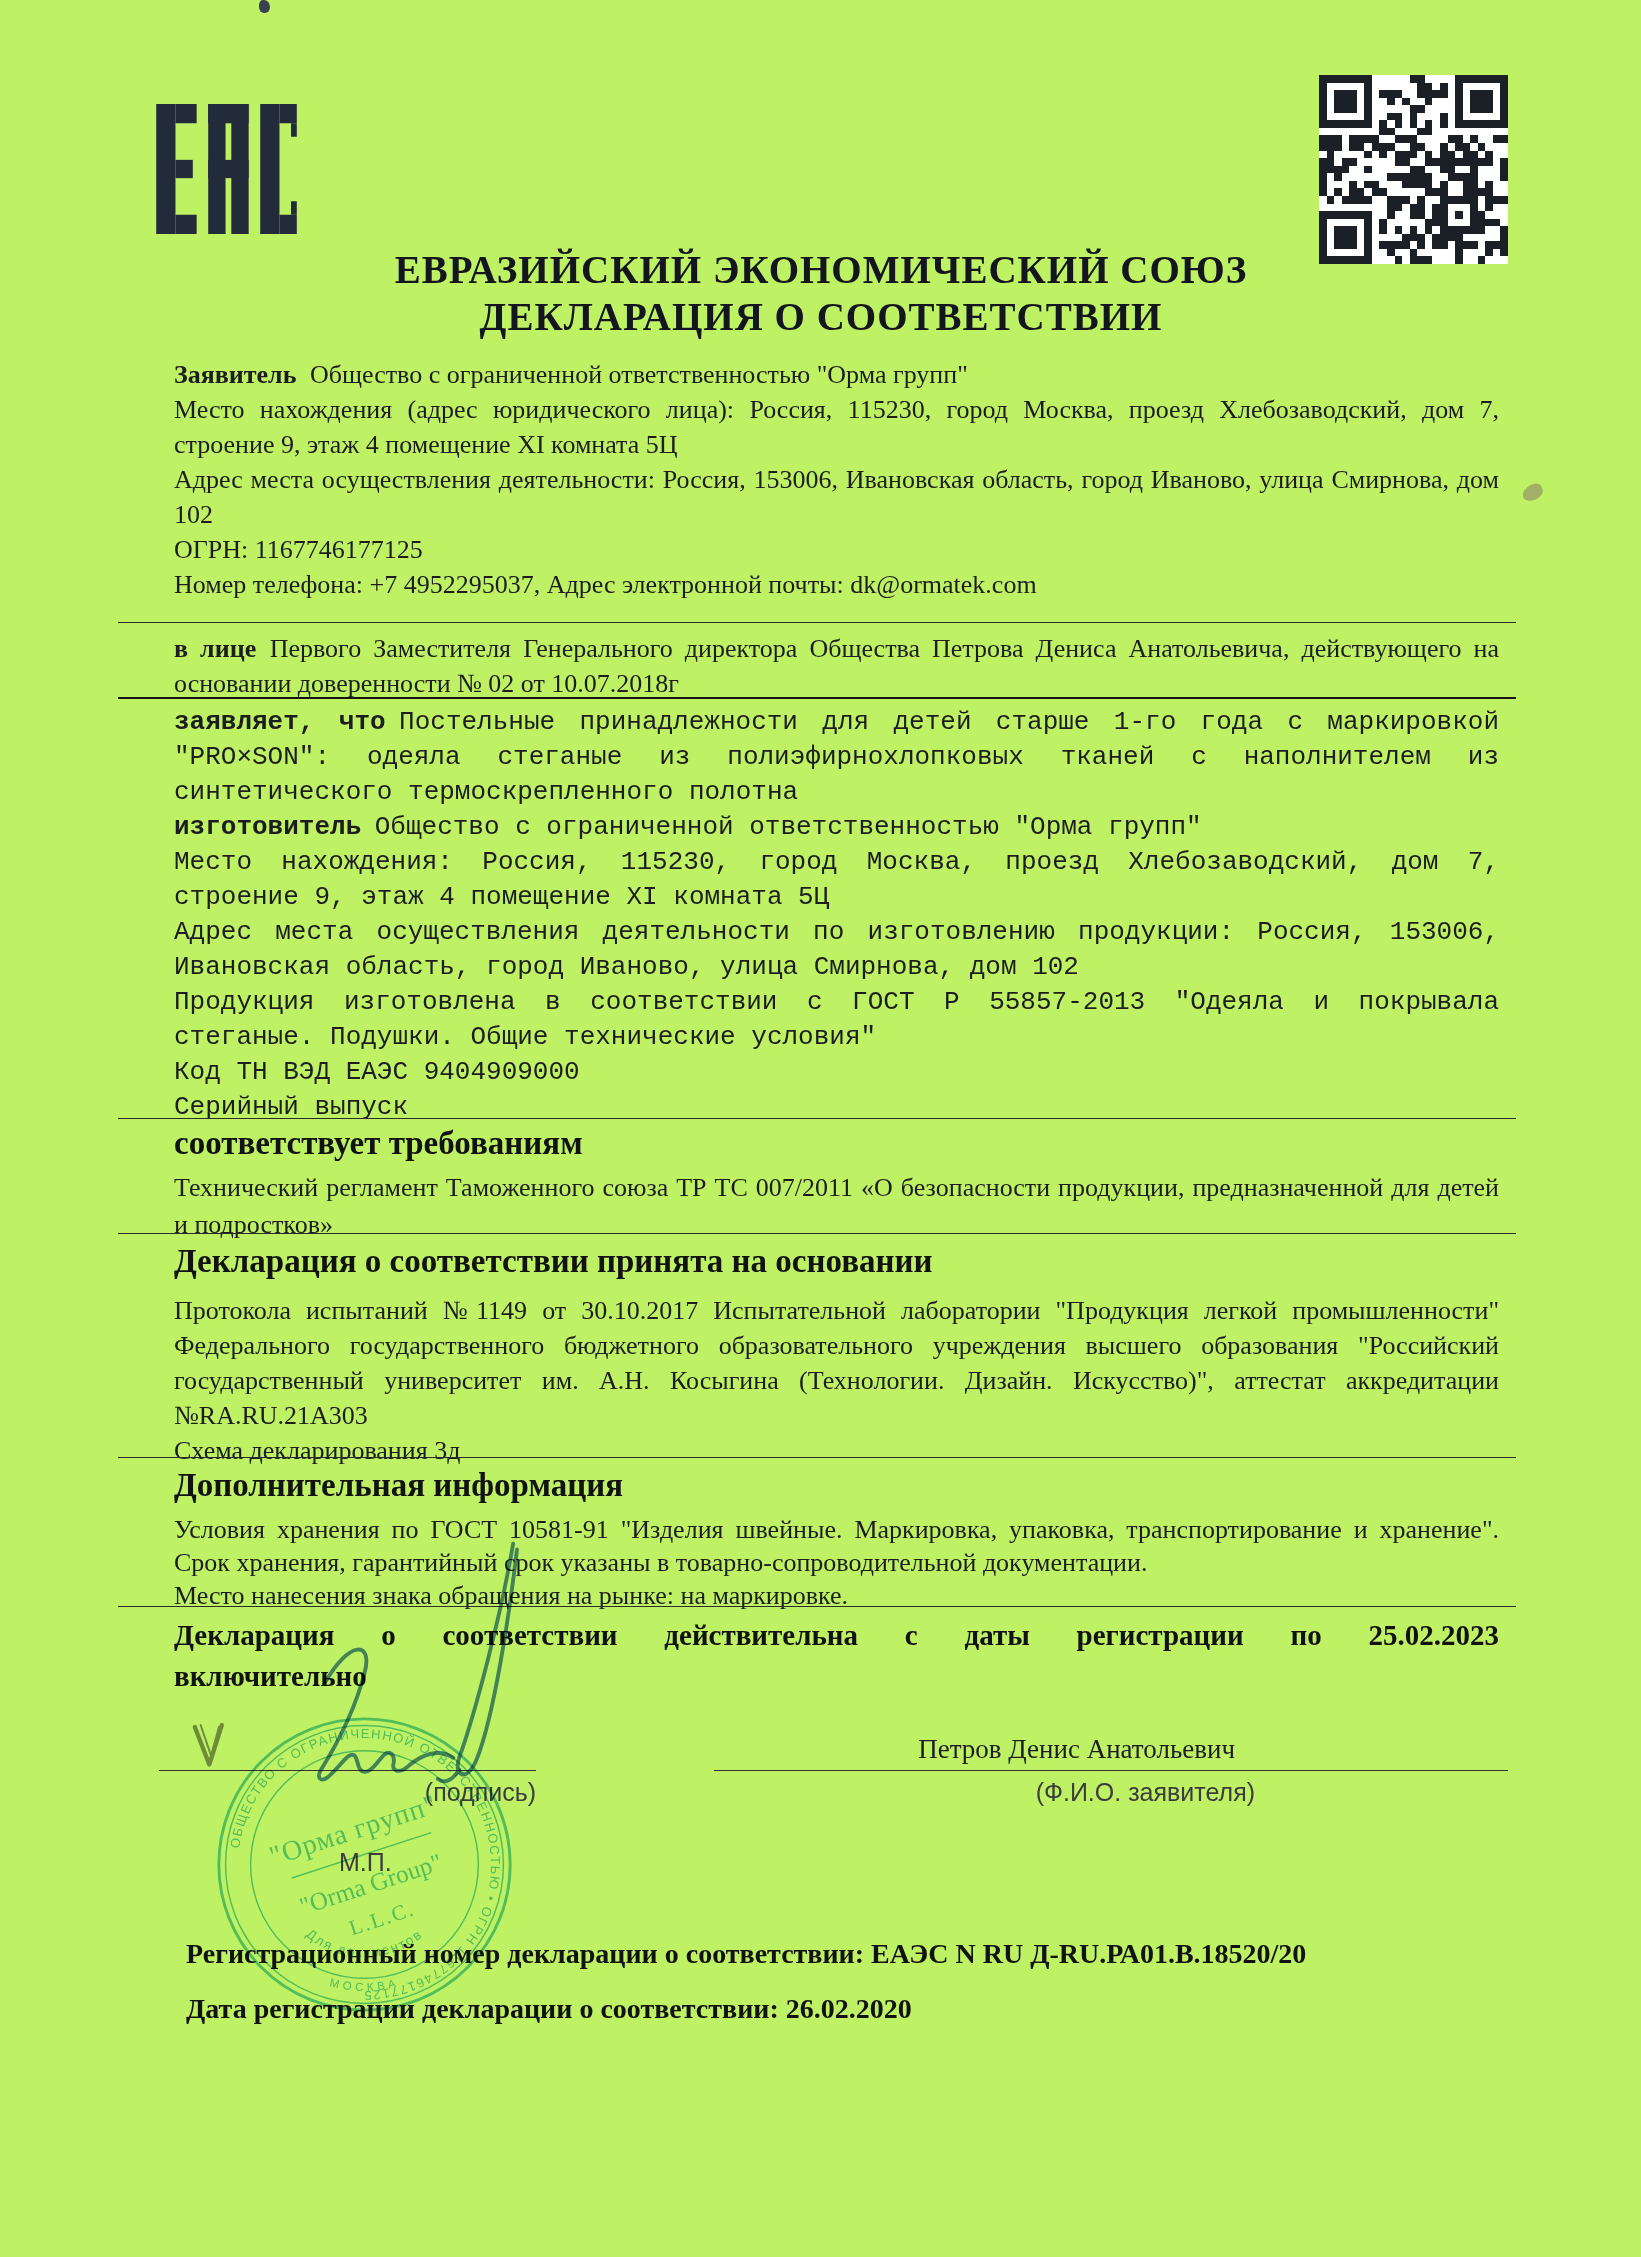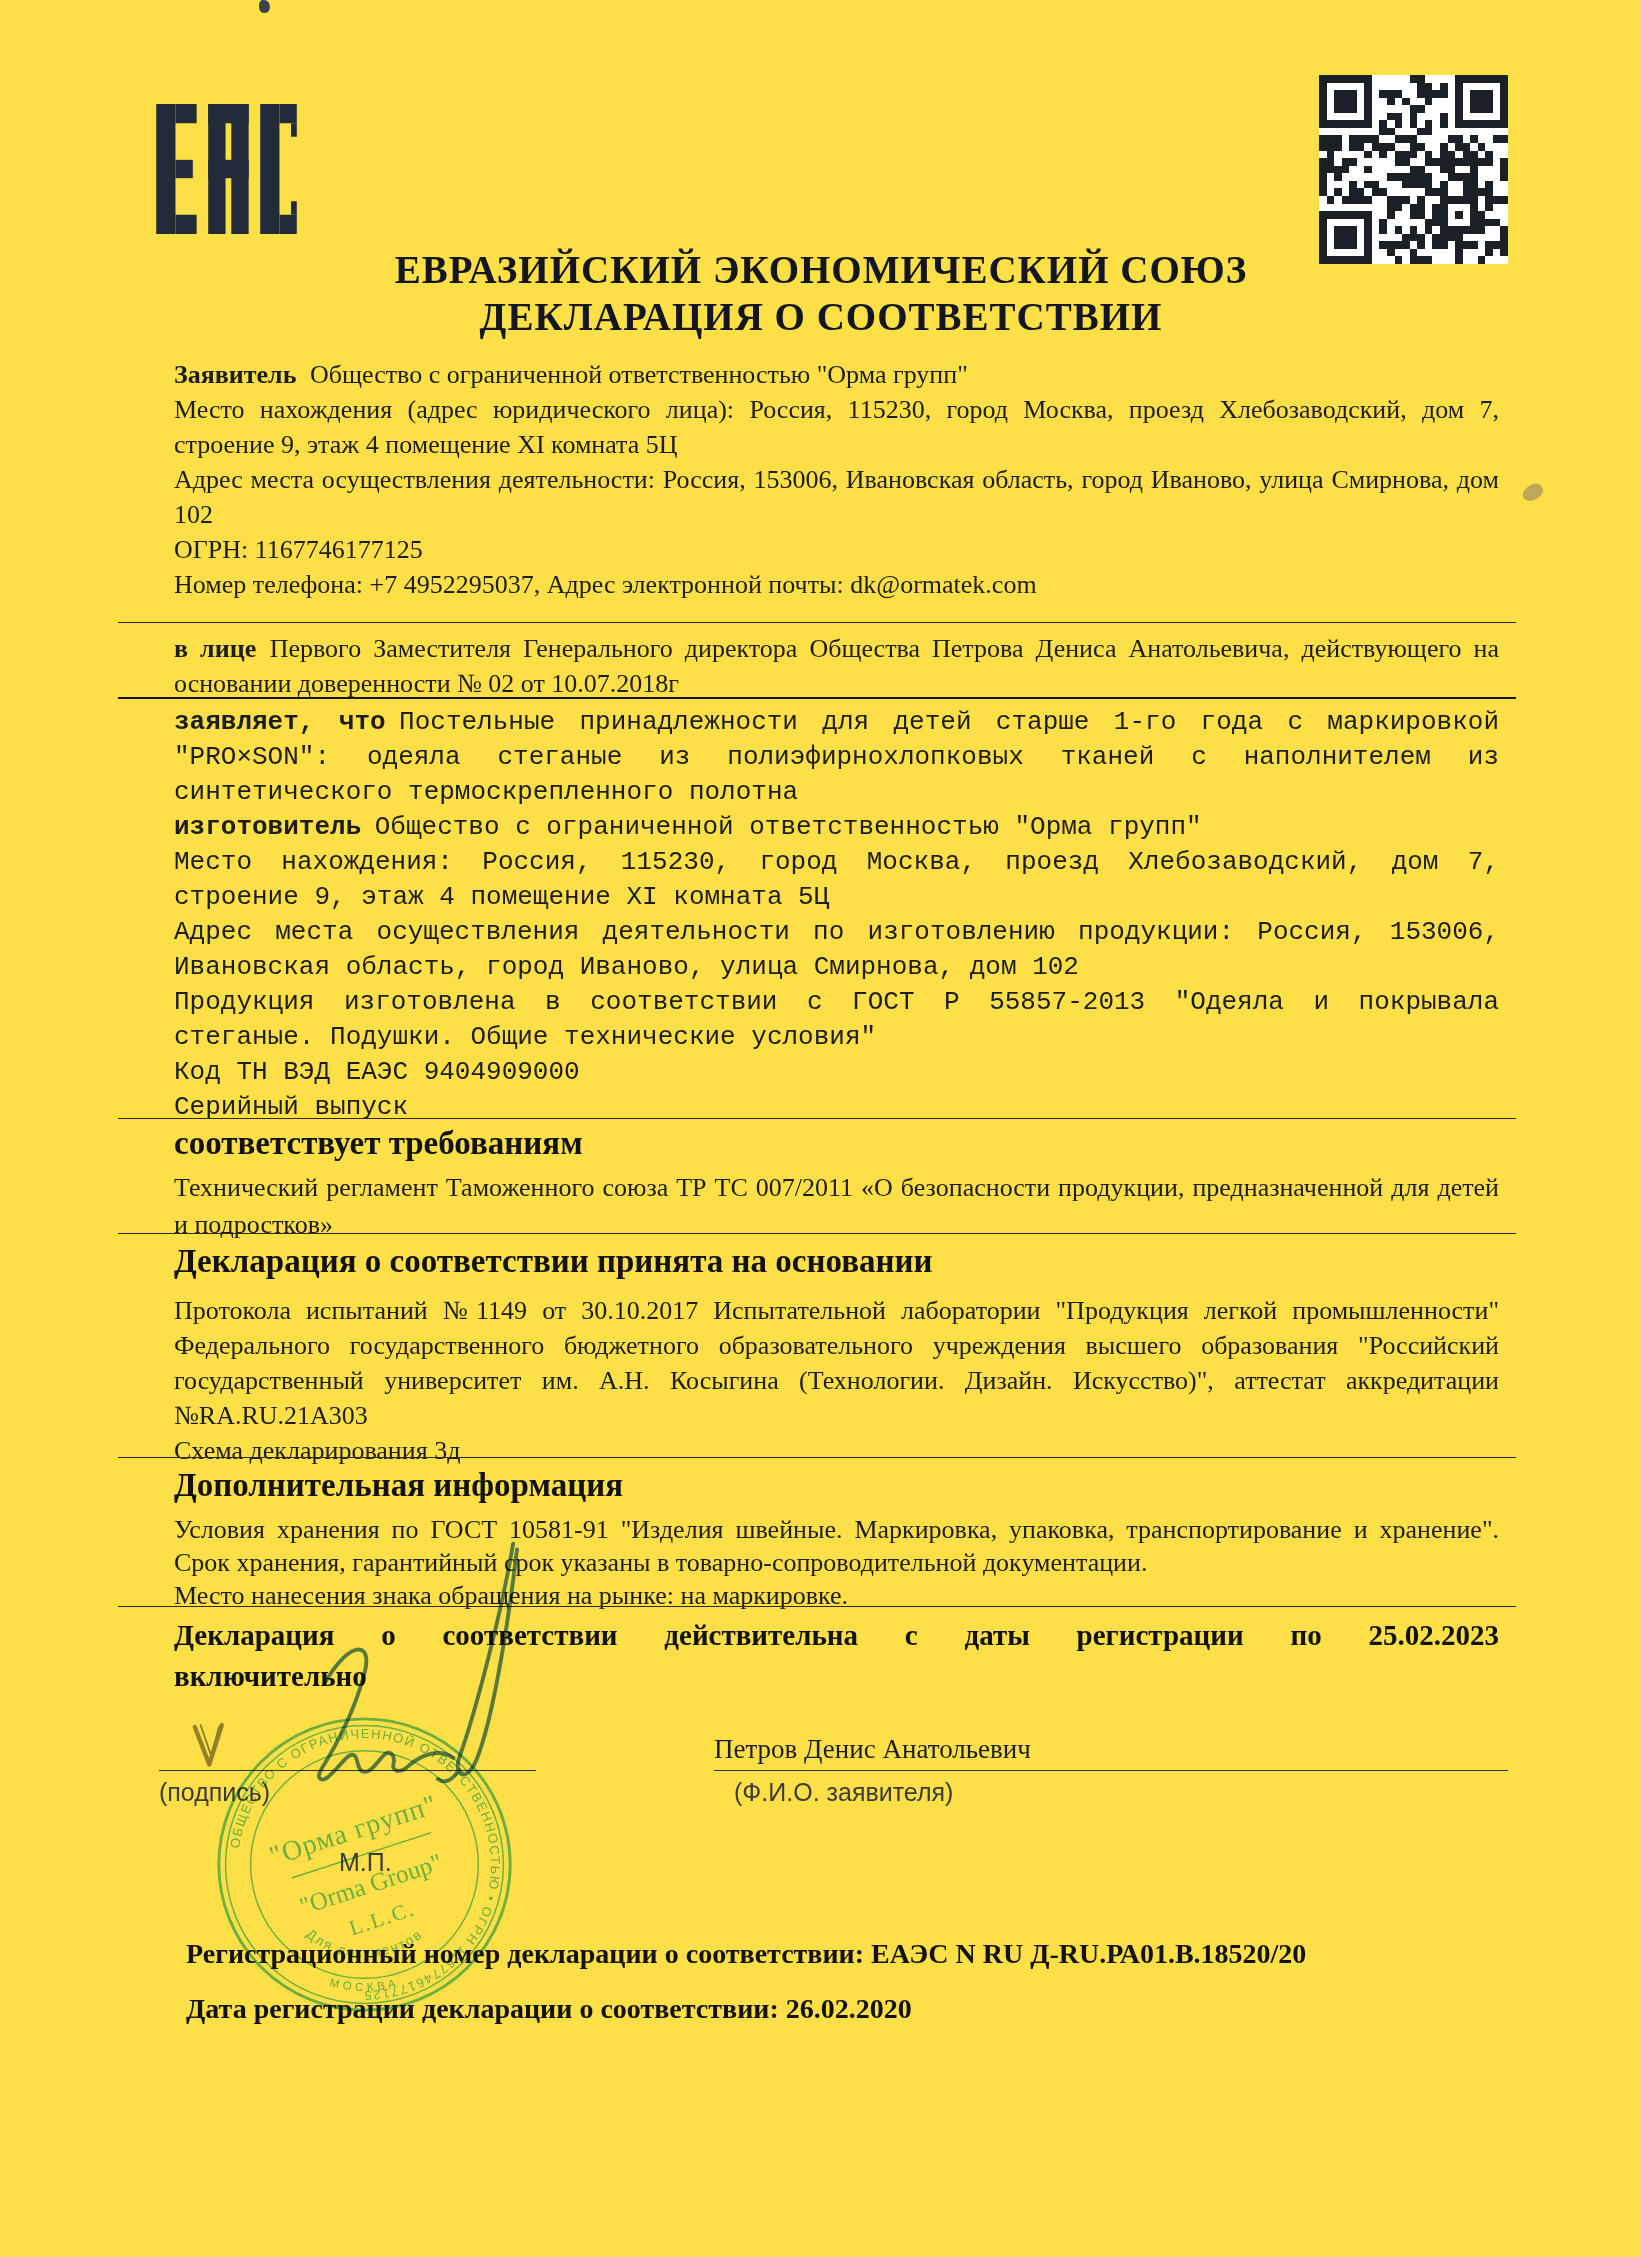--- a/index.html
+++ b/index.html
@@ -1,16 +1,16 @@
 <!DOCTYPE html>
 <html><head>
 <meta charset="utf-8">
 <style>
   html,body{margin:0;padding:0;background:#e8e8e8;}
-  .page{position:relative;width:1641px;height:2257px;background:#fde047;overflow:hidden;
+  .page{position:relative;width:1641px;height:2257px;background:#bef264;overflow:hidden;
         font-family:"Liberation Serif",serif;color:#1d1d1f;margin:0 auto;}
   .abs{position:absolute;}
   .title{position:absolute;left:145px;width:1352px;text-align:center;font-weight:bold;
          font-size:39px;letter-spacing:1px;color:#14161f;}
   .sec{position:absolute;left:174px;width:1325px;}
   .bt{margin:0;font-size:26px;line-height:35px;text-align:justify;}
   .lbl{font-weight:bold;margin-right:13.5px;}
   .h{margin:0;font-size:33px;font-weight:bold;line-height:35px;color:#121212;}
   .hr{position:absolute;left:118px;width:1398px;height:0;border-top:1.9px solid #2a2a2a;}
   .hr.thick{border-top:2.9px solid #141414;}
@@ -19,21 +19,21 @@
   .reg{position:absolute;left:174px;width:1325px;font-size:28px;font-weight:bold;
        line-height:37px;color:#121212;margin:12px;}
   .val1{margin:0;font-size:29px;font-weight:bold;line-height:42px;text-align:justify;
         text-align-last:justify;color:#121212;}
   .val2{margin:0;font-size:29px;font-weight:bold;line-height:41px;color:#121212;}
   .tight{line-height:33px;}
   .lh38{line-height:37px;}
   .mb8{margin-bottom:7.7px;}
   .mb10{margin-bottom:9.7px;}
   .mb14{margin-bottom:13.5px;}
-  .center{text-align:left;}
+  .center{text-align:right;}
   svg.abs{position:absolute;}
   .stamp{mix-blend-mode:multiply;opacity:.85;}
   .sig{mix-blend-mode:multiply;}
   .speck{position:absolute;}
 </style>
 </head>
 <body>
 
 <div class="page">
 

